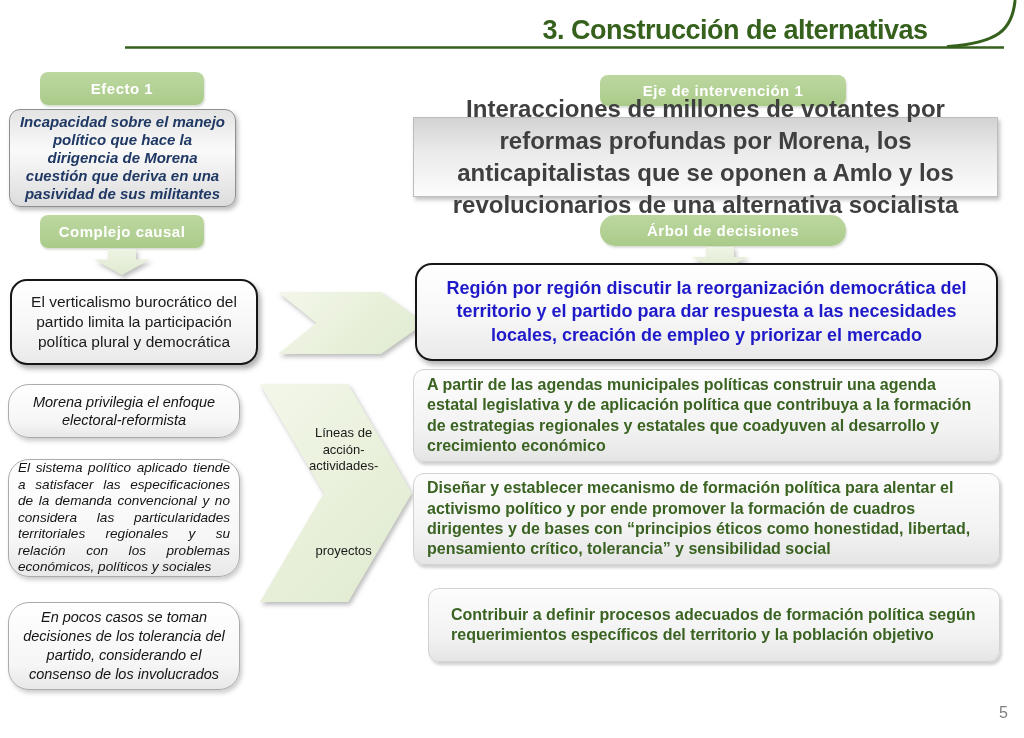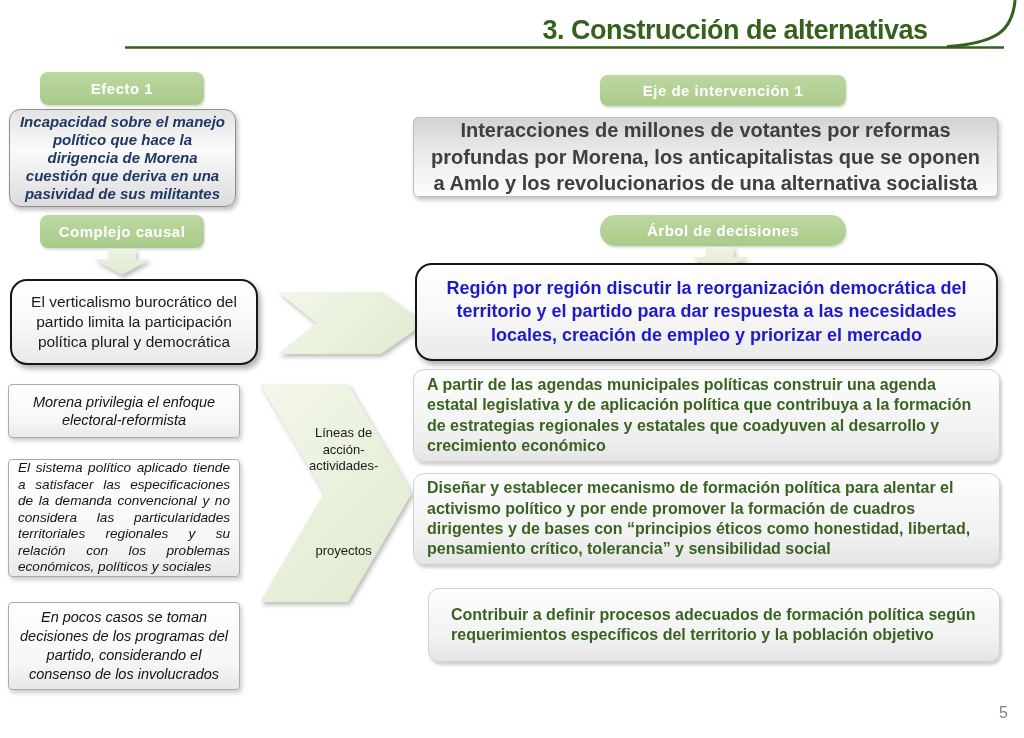--- a/index.html
+++ b/index.html
@@ -53,33 +53,33 @@
   .box-blackline {
     background: linear-gradient(180deg, #ffffff 0%, #f7f7f7 55%, #e9e9e9 100%);
     border: 2px solid #161616;
     border-radius: 17px;
     box-shadow: 3px 4px 5px rgba(105,105,105,0.5);
     padding: 4px 8px;
   }
   .box-white {
     background: linear-gradient(180deg, #ffffff 0%, #f6f6f6 70%, #e8e8e8 100%);
     border: 1px solid #ababab;
-    border-radius: 4px;
+    border-radius: 21px;
     box-shadow: 2px 3px 4px rgba(130,130,130,0.4);
     color: #141414;
     font-style: italic;
     padding: 19px 9px;
   }
   .box-gray {
     background: linear-gradient(180deg, #d3d3d3 0%, #ebebeb 45%, #fcfcfc 100%);
     border: 1px solid #bdbdbd;
-    border-radius: 5px;
+    border-radius: 0;
     box-shadow: 2px 3px 4px rgba(120,120,120,0.45);
     color: #3f3f3f;
-    font-weight: bold; font-size: 20px; line-height: 1.33;
+    font-weight: bold; font-size: 24px; line-height: 1.33;
     padding: 4px 10px;
   }
   .box-greentext {
     background: linear-gradient(180deg, #fdfdfd 0%, #f2f2f2 65%, #e5e5e5 100%);
     border: 1px solid #d2d2d2;
     border-radius: 11px;
     box-shadow: 2px 3px 3px rgba(140,140,140,0.4);
     color: #3a6322;
     font-weight: bold; font-size: 16px; line-height: 1.27;
     text-align: left;
@@ -150,21 +150,21 @@
 
   <div class="abs box box-white" style="left:8px; top:384px; width:232px; height:54px; font-size:14.5px; line-height:1.25;">
     <span>Morena privilegia el enfoque electoral-reformista</span>
   </div>
 
   <div class="abs box box-white" style="left:8px; top:459px; width:232px; height:118px; font-size:13.6px; line-height:1.22; text-align:justify;">
     <span>El sistema político aplicado tiende a satisfacer las especificaciones de la demanda convencional y no considera las particularidades territoriales regionales y su relación con los problemas económicos, políticos y sociales</span>
   </div>
 
   <div class="abs box box-white" style="left:8px; top:602px; width:232px; height:88px; font-size:14.5px; line-height:1.3;">
-    <span>En pocos casos se toman decisiones de los programas del partido, considerando el consenso de los involucrados</span>
+    <span>En pocos casos se toman decisiones de los tolerancia del partido, considerando el consenso de los involucrados</span>
   </div>
 
 
   <div class="abs shadowed" style="left:278px; top:292px; width:147px; height:62px;">
     <div class="chevron chev-wide"></div>
   </div>
 
   <div class="abs shadowed" style="left:260px; top:384px; width:152px; height:218px;">
     <div class="chevron chev-tall"></div>
     <div class="chev-label" style="left:22%; top:19%; width:66%;">Líneas de

